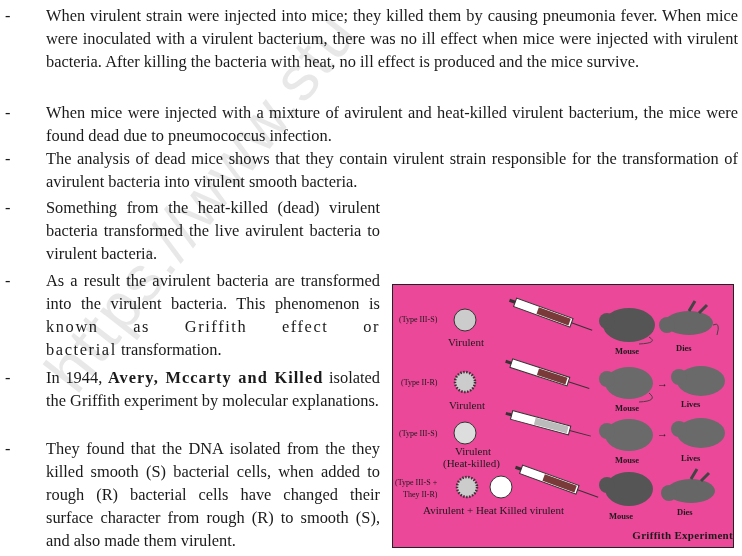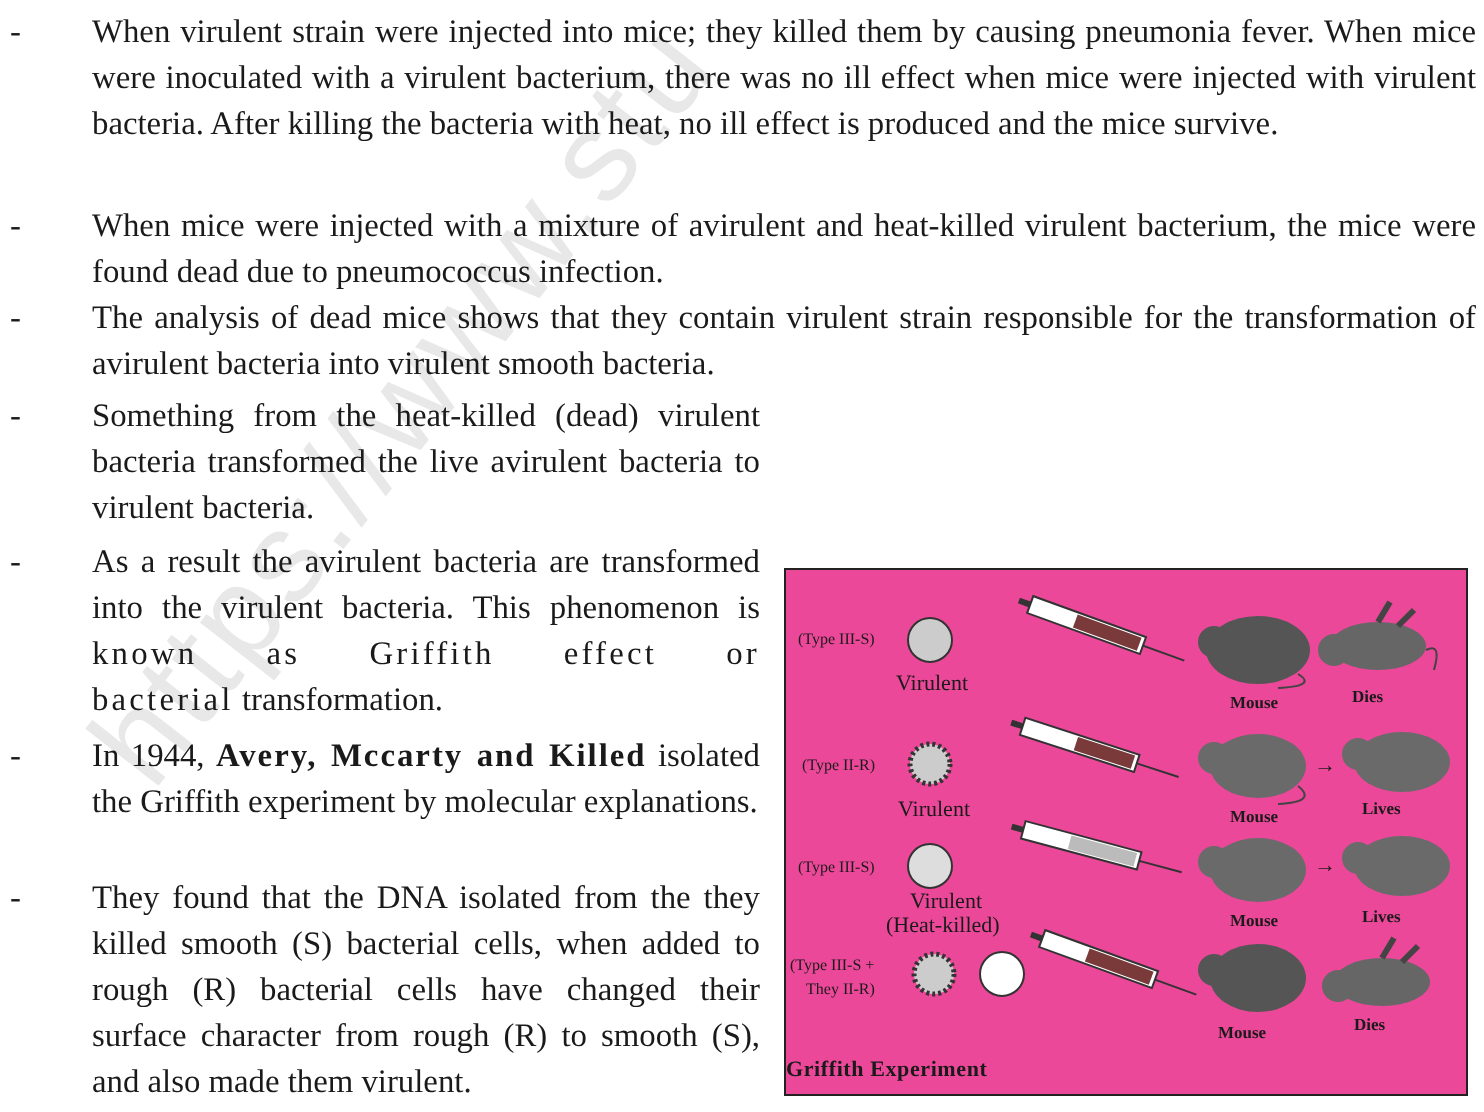--- a/index.html
+++ b/index.html
@@ -12,21 +12,21 @@
   .narrow .txt{width:334px;}
   .wide{letter-spacing:1.6px;word-spacing:14px;}
   b{font-weight:bold;letter-spacing:1px;}
   .watermark{position:absolute;left:20px;top:150px;font-family:"Liberation Sans",sans-serif;
     font-size:64px;color:rgba(150,150,150,0.22);transform:rotate(-52deg);transform-origin:left top;
     white-space:nowrap;pointer-events:none;letter-spacing:2px;top:360px;left:30px;}
   .figure{position:absolute;left:392px;top:237px;width:340px;height:262px;border:1.5px solid #222;background:#ec4899;margin-top:47px;}
   .lbl{position:absolute;font-size:8px;white-space:nowrap;}
   .cap{position:absolute;font-size:11px;white-space:nowrap;}
   .small{position:absolute;font-size:8.5px;white-space:nowrap;font-weight:bold;}
-  .title{position:absolute;left:0;width:100%;text-align:left;top:244px;font-size:11px;font-weight:bold;letter-spacing:0.3px;}
+  .title{position:absolute;left:0;width:100%;text-align:right;top:244px;font-size:11px;font-weight:bold;letter-spacing:0.3px;}
   svg{position:absolute;overflow:visible;}
 </style>
 </head>
 <body>
 
 <div class="watermark">https://www.stu</div>
 
 <div class="para full" style="top:4px;height:92px">
   <span class="dash">-</span>
   <div class="txt">When virulent strain were injected into mice; they killed them by causing pneumonia fever. When mice were inoculated with a virulent bacterium, there was no ill effect when mice were injected with virulent bacteria. After killing the bacteria with heat, no ill effect is produced and the mice survive.</div>
@@ -144,20 +144,21 @@
   <span class="small" style="left:288px;top:168px">Lives</span>
 
   <span class="lbl" style="left:2px;top:193px">(Type III-S +</span>
   <span class="lbl" style="left:10px;top:205px">They II-R)</span>
   <svg style="left:62px;top:190px" width="24" height="24">
       <circle cx="12" cy="12" r="10" fill="#ccc" stroke="#333" stroke-width="2.5" stroke-dasharray="1.5 1.5"></circle>
     </svg>
   <svg style="left:96px;top:190px" width="24" height="24">
       <circle cx="12" cy="12" r="11" fill="#fff" stroke="#333"></circle>
     </svg>
+  <span class="cap" style="left:30px;top:219px">Avirulent + Heat Killed virulent</span>
   <svg style="left:124px;top:178px" width="90" height="40">
       <g transform="rotate(20 0 0)">
         <rect x="6" y="0" width="60" height="9" fill="#fff" stroke="#333"></rect>
         <rect x="30" y="1" width="34" height="7" fill="#7a3a3a"></rect>
         <line x1="66" y1="4.5" x2="88" y2="4.5" stroke="#333"></line>
         <line x1="0" y1="4.5" x2="6" y2="4.5" stroke="#333" stroke-width="3"></line>
       </g>
     </svg>
   <svg style="left:206px;top:182px" width="58" height="42">
       <ellipse cx="30" cy="22" rx="24" ry="17" fill="#555"></ellipse>

